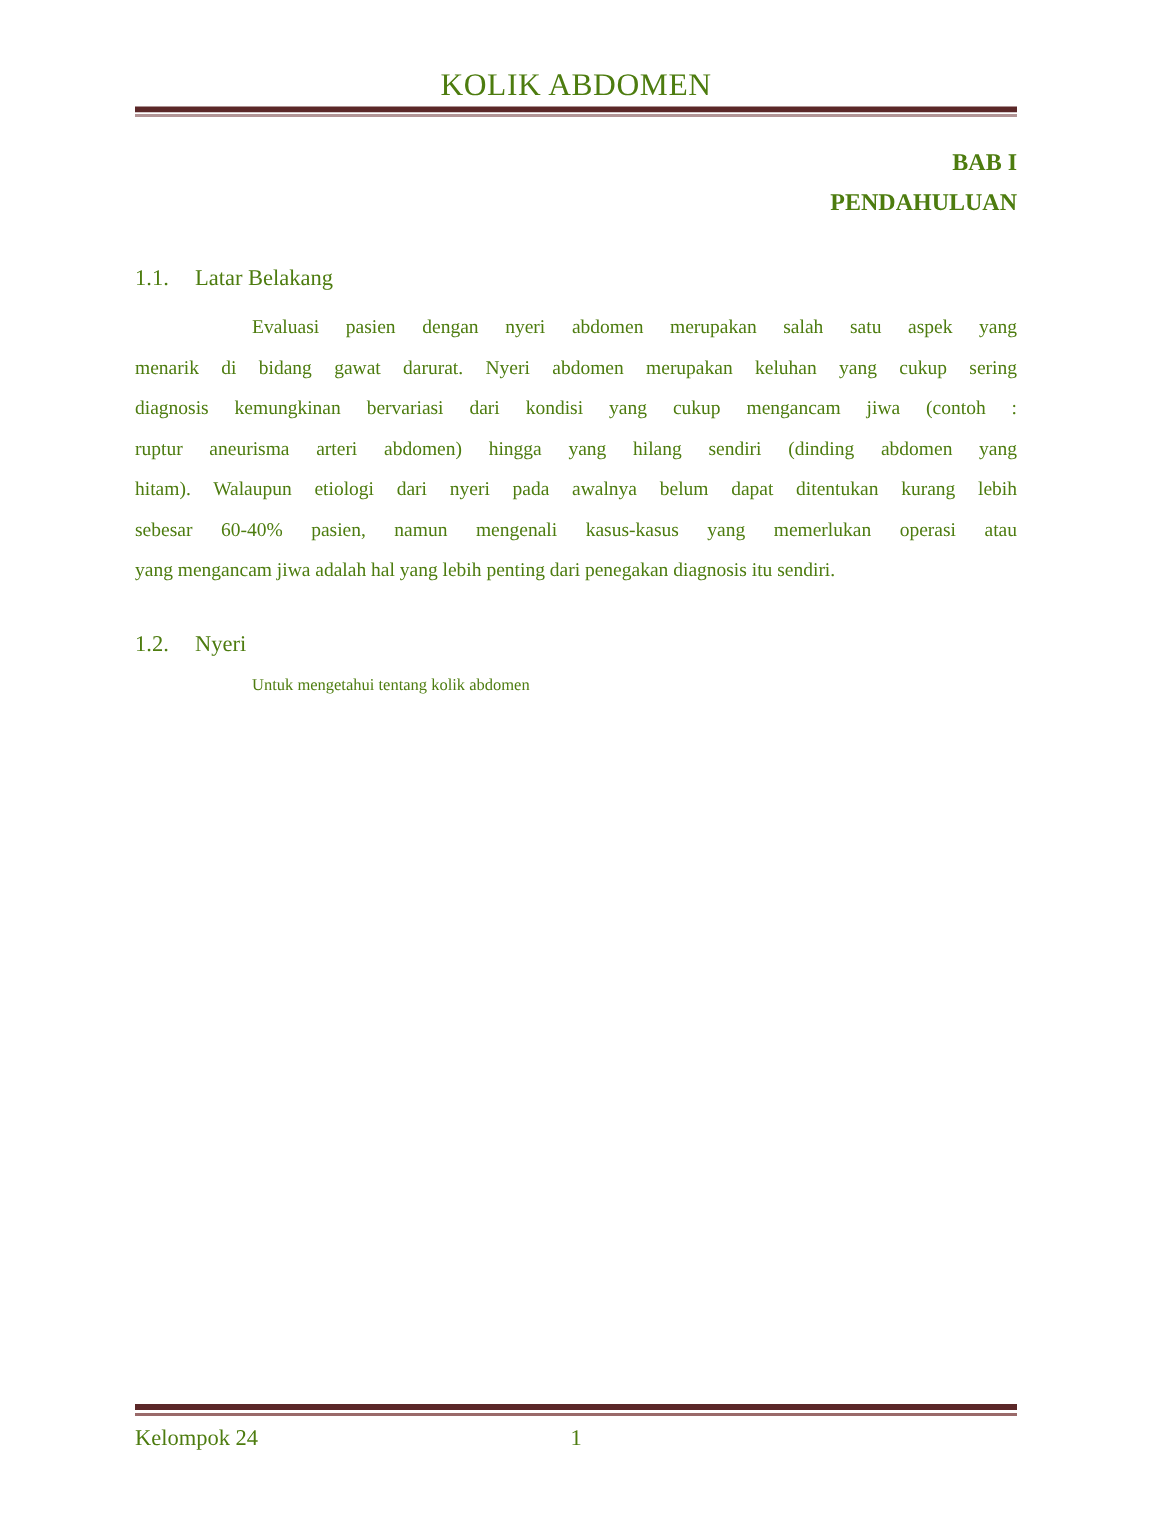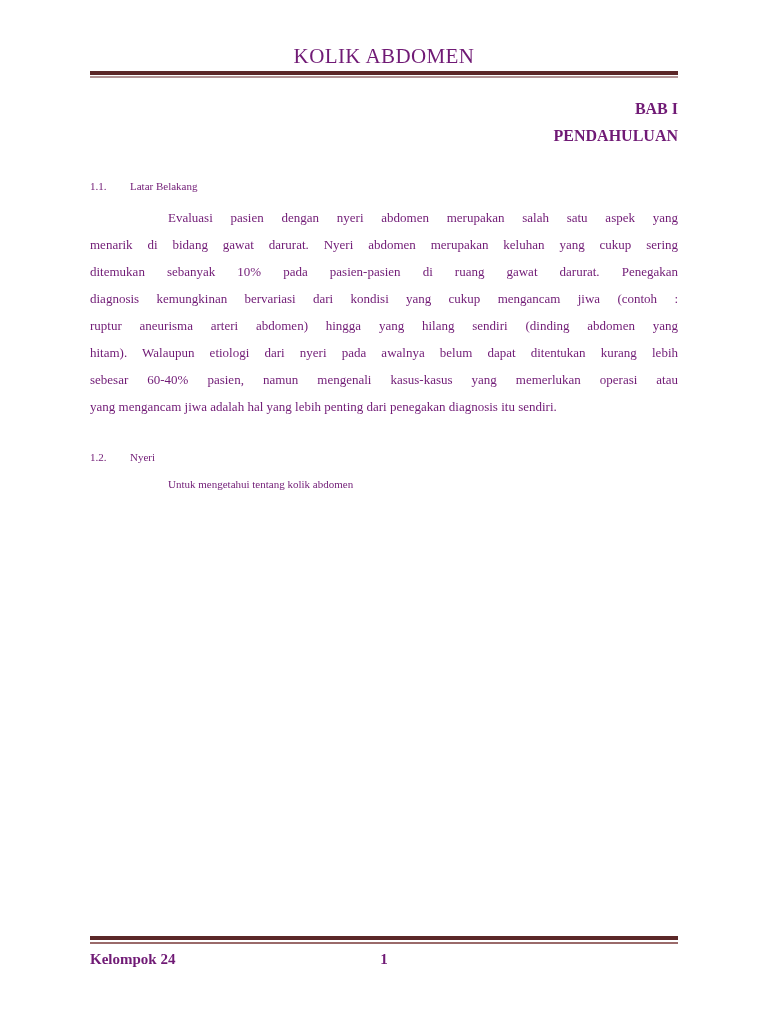--- a/index.html
+++ b/index.html
@@ -1,37 +1,37 @@
 <!DOCTYPE html>
 <html><head>
 <meta charset="utf-8">
 <style>
   html,body{margin:0;padding:0;background:#ffffff;}
   .page{
     position:relative;width:768px;height:1024px;background:#ffffff;
-    font-family:"Liberation Serif","DejaVu Serif",serif;color:#701a75;
+    font-family:"Liberation Serif","DejaVu Serif",serif;color:#4d7c0f;
     overflow:hidden;
   }
   .content{position:absolute;left:90px;top:0;width:588px;}
   .doc-title{margin-top:44px;text-align:center;font-size:21px;line-height:24px;letter-spacing:0.4px;}
   .title-rule{margin-top:3px;}
   .rule-thick{height:4px;background:#5b2728;}
   .rule-gap{height:1px;background:#ffffff;}
   .rule-gap2{height:2px;background:#ffffff;}
   .rule-thin{height:2px;background:#b29495;}
   .chapter{margin-top:17px;text-align:right;font-weight:bold;font-size:16px;line-height:27px;}
-  .section-heading{display:flex;margin-top:24px;font-size:11px;line-height:27px;}
+  .section-heading{display:flex;margin-top:24px;font-size:15px;line-height:27px;}
   .sec-num{flex:0 0 40px;width:40px;}
   .paragraph{margin-top:4px;font-size:13px;line-height:27px;}
   .para-line{text-align:justify;text-align-last:justify;height:27px;overflow:hidden;}
   .para-line.indent{text-indent:78px;}
   .para-line.last{text-align:left;text-align-last:left;}
   .section-body{padding-left:78px;font-size:11px;line-height:27px;}
   .footer{position:absolute;left:90px;top:936px;width:588px;}
-  .footer-row{position:relative;margin-top:3px;font-weight:bold;font-size:15px;line-height:24px;}
+  .footer-row{position:relative;margin-top:3px;font-weight:normal;font-size:15px;line-height:24px;}
   .footer-page{position:absolute;left:0;right:0;top:0;text-align:center;}
 </style>
 </head>
 <body>
 
 <div class="page">
   <div class="content">
 
     <div class="doc-title">KOLIK ABDOMEN</div>
 
@@ -47,21 +47,20 @@
     </div>
 
     <div class="section-heading">
       <span class="sec-num">1.1.</span>
       <span>Latar Belakang</span>
     </div>
 
     <div class="paragraph">
         <div class="para-line indent">Evaluasi pasien dengan nyeri abdomen merupakan salah satu aspek yang</div>
         <div class="para-line">menarik di bidang gawat darurat. Nyeri abdomen merupakan keluhan yang cukup sering</div>
-        <div class="para-line">ditemukan sebanyak 10%  pada pasien-pasien di ruang gawat darurat. Penegakan</div>
         <div class="para-line">diagnosis kemungkinan bervariasi dari kondisi yang cukup mengancam jiwa (contoh :</div>
         <div class="para-line">ruptur aneurisma arteri abdomen) hingga yang hilang sendiri (dinding abdomen yang</div>
         <div class="para-line">hitam). Walaupun etiologi dari nyeri pada awalnya belum dapat ditentukan kurang lebih</div>
         <div class="para-line">sebesar 60-40% pasien, namun mengenali kasus-kasus yang memerlukan operasi atau</div>
         <div class="para-line last">yang mengancam jiwa adalah hal yang lebih penting dari penegakan diagnosis itu sendiri.</div>
       </div>
 
     <div class="section-heading">
       <span class="sec-num">1.2.</span>
       <span>Nyeri</span>

